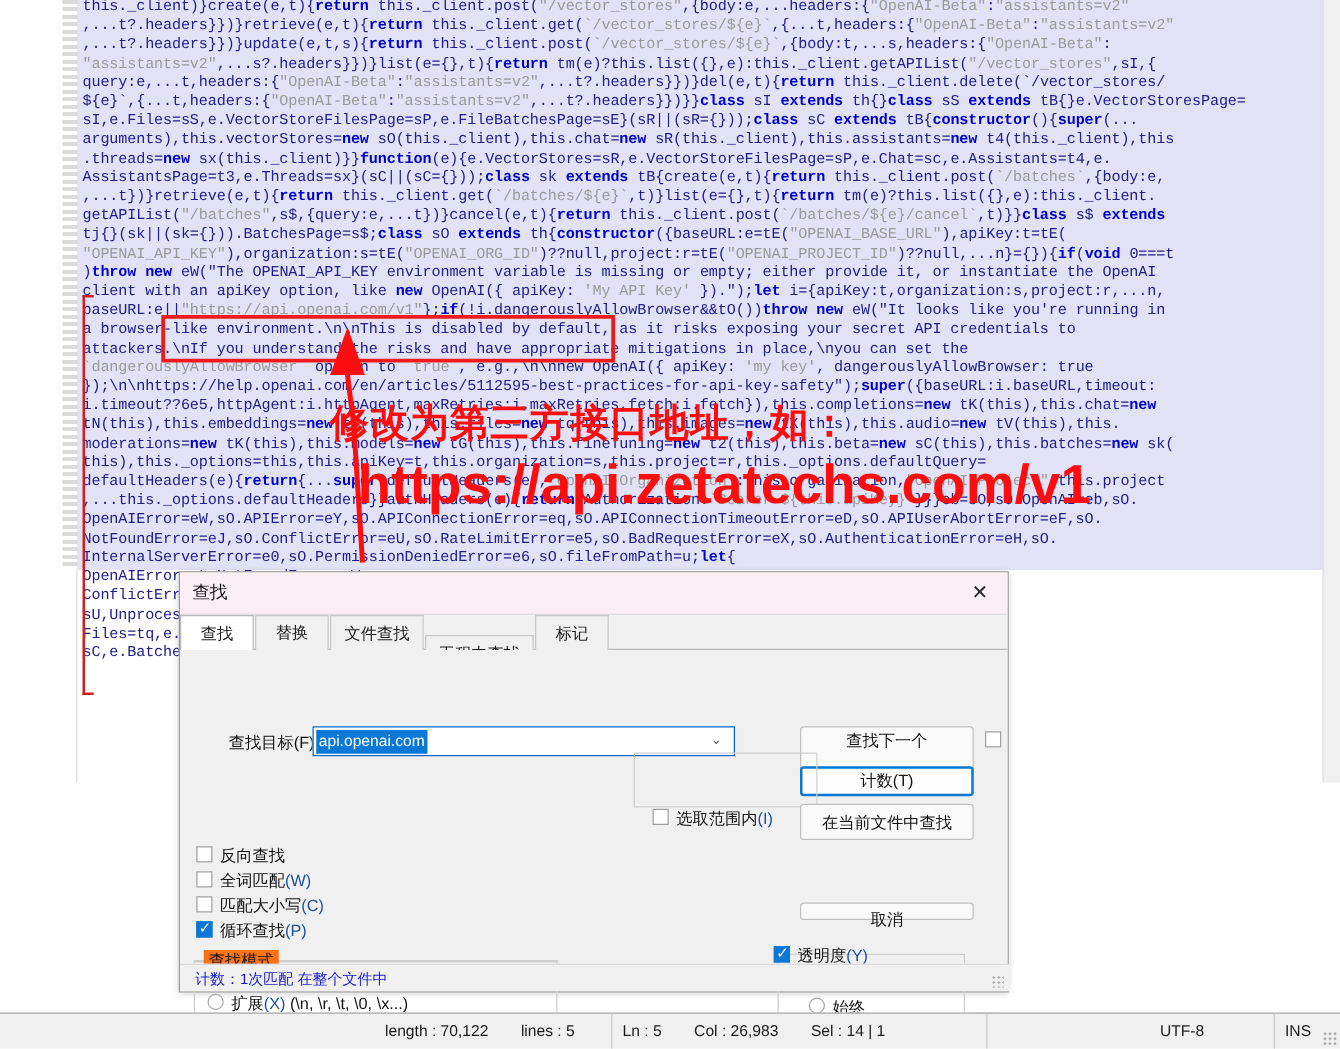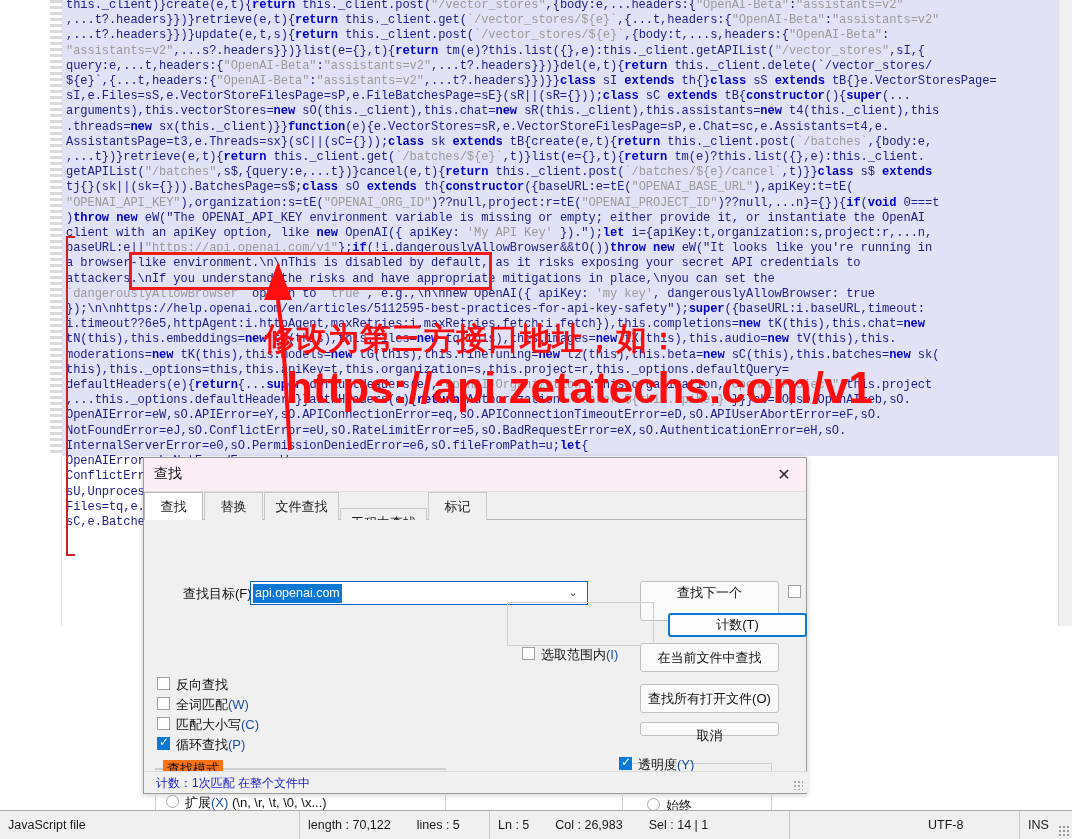--- a/index.html
+++ b/index.html
@@ -278,49 +278,48 @@
 
   <div class="dialog">
 
     <div class="dlg-title">
       <div class="t">查找</div>
       <div class="dlg-close">✕</div>
     </div>
 
     <div class="tabs">
       <div class="tab active" style="left:0px;width:59px;">查找</div>
-      <div class="tab" style="left:60px;width:59px;">替换</div>
+      <div class="tab" style="left:60px;width:59px;font-family:Liberation Mono, monospace;">替换</div>
       <div class="tab" style="left:120px;width:75px;">文件查找</div>
       <div class="tab" style="left:196px;width:87px;margin-top:16px;">工程中查找</div>
       <div class="tab" style="left:284px;width:59px;">标记</div>
     </div>
 
     <div class="dlg-body">
 
       <div class="lbl" style="left:39px;top:65px;">查找目标(F)：</div>
       <div class="combo" style="left:106px;top:61px;">
         <div class="val">api.openai.com</div>
         <div class="arrow">⌄</div>
       </div>
 
       <div class="btn" style="left:496px;top:61px;width:139px;height:40px;line-height:22px;">查找下一个</div>
       <div class="chk" style="left:644px;top:64px;width:14px;height:14px;">
         <span class="box"></span>
       </div>
 
-      <div class="btn focus" style="left:496px;top:93px;width:139px;height:24px;line-height:20px;margin-left:28px;">计数(T)</div>
+      <div class="btn focus" style="left:496px;top:93px;width:139px;height:24px;line-height:20px;">计数(T)</div>
 
       <div class="group" style="left:363px;top:82px;width:147px;height:44px;"></div>
       <div class="chk" style="left:378px;top:126px;">
         <span class="box"></span>
         <span class="tx"><span>选取范围内</span><span class="mn">(I)</span></span>
       </div>
 
       <div class="btn" style="left:496px;top:123px;width:139px;height:29px;line-height:27px;">在当前文件中查找</div>
-      <div class="btn" style="left:496px;top:164px;width:139px;height:29px;line-height:27px;">查找所有打开文件(O)</div>
       <div class="btn" style="left:496px;top:202px;width:139px;height:14px;line-height:25px;">取消</div>
 
       <div class="chk" style="left:13px;top:156px;">
         <span class="box"></span>
         <span class="tx"><span>反向查找</span><span class="mn"></span></span>
       </div>
       <div class="chk" style="left:13px;top:176px;">
         <span class="box"></span>
         <span class="tx"><span>全词匹配</span><span class="mn">(W)</span></span>
       </div>
@@ -372,21 +371,20 @@
       </div>
 
       <div class="collapse-btn">∧</div>
     </div>
 
     <div class="dlg-status">计数：1次匹配 在整个文件中</div>
     <div class="grip"></div>
   </div>
 
   <div class="statusbar">
-    <div class="sb-cell" style="left:0px;width:300px;">JavaScript file</div>
     <div class="sb-cell" style="left:300px;width:190px;">
       <span class="sb-sub">length : 70,122</span><span>lines : 5</span>
     </div>
     <div class="sb-cell" style="left:490px;width:300px;">
       <span class="sb-sub">Ln : 5</span><span class="sb-sub">Col : 26,983</span><span>Sel : 14 | 1</span>
     </div>
     <div class="sb-cell" style="left:920px;width:100px;">UTF-8</div>
     <div class="sb-cell nb" style="left:1020px;width:52px;">INS</div>
     <div class="sb-grip"></div>
   </div>

